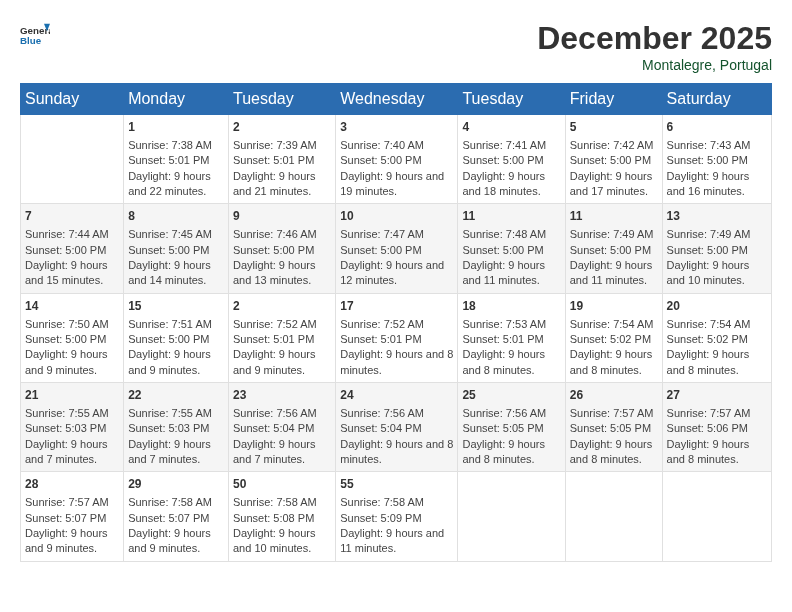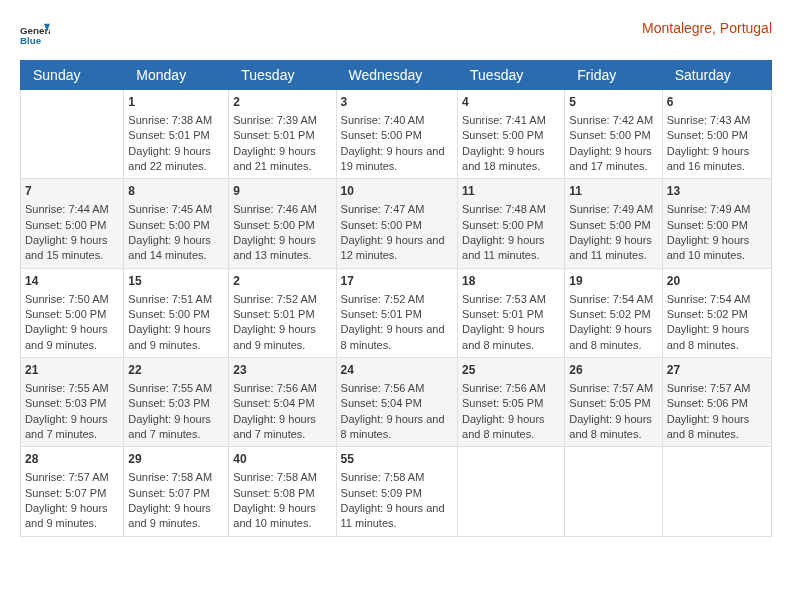--- a/index.html
+++ b/index.html
@@ -28,35 +28,35 @@
     .title-block {
       text-align: right;
     }
     .month-year {
       font-size: 32px;
       font-weight: bold;
       color: #333;
     }
     .location {
       font-size: 14px;
-      color: #c2410c;
+      color: #14532d;
     }
     table {
       width: 100%;
       border-collapse: collapse;
       font-size: 11px;
     }
     thead tr {
       background-color: #2b6cb0;
       color: white;
     }
     thead th {
-      padding: 6px 12px;
+      padding: 6px 4px;
       text-align: left;
-      font-size: 14px;
+      font-size: 16px;
       font-weight: normal;
       border: 1px solid #2b6cb0;
     }
     tbody tr {
       border-bottom: 1px solid #ddd;
     }
     tbody tr:nth-child(even) {
       background-color: #f5f5f5;
     }
     tbody td {
@@ -82,20 +82,21 @@
 
 <div class="header">
   <div class="logo">
     <svg class="logo-icon" viewBox="0 0 40 40" xmlns="http://www.w3.org/2000/svg">
       <text x="0" y="18" font-size="13" font-weight="bold" fill="#333">General</text>
       <text x="0" y="32" font-size="13" font-weight="bold" fill="#1a6faf">Blue</text>
       <polygon points="32,5 40,5 36,15" fill="#1a6faf"></polygon>
     </svg>
   </div>
   <div class="title-block">
+    <div class="month-year">December 2025</div>
     <div class="location">Montalegre, Portugal</div>
   </div>
 </div>
 
 <table>
   <thead>
     <tr>
       <th>Sunday</th>
       <th>Monday</th>
       <th>Tuesday</th>
@@ -226,21 +227,21 @@
       <tr>
         <td>
           <div class="day-number">28</div>
           <div class="day-info">Sunrise: 7:57 AM<br>Sunset: 5:07 PM<br>Daylight: 9 hours and 9 minutes.</div>
         </td>
         <td>
           <div class="day-number">29</div>
           <div class="day-info">Sunrise: 7:58 AM<br>Sunset: 5:07 PM<br>Daylight: 9 hours and 9 minutes.</div>
         </td>
         <td>
-          <div class="day-number">40</div>
+          <div class="day-number">50</div>
           <div class="day-info">Sunrise: 7:58 AM<br>Sunset: 5:08 PM<br>Daylight: 9 hours and 10 minutes.</div>
         </td>
         <td>
           <div class="day-number">55</div>
           <div class="day-info">Sunrise: 7:58 AM<br>Sunset: 5:09 PM<br>Daylight: 9 hours and 11 minutes.</div>
         </td>
         <td></td>
         <td></td>
         <td></td>
       </tr>

